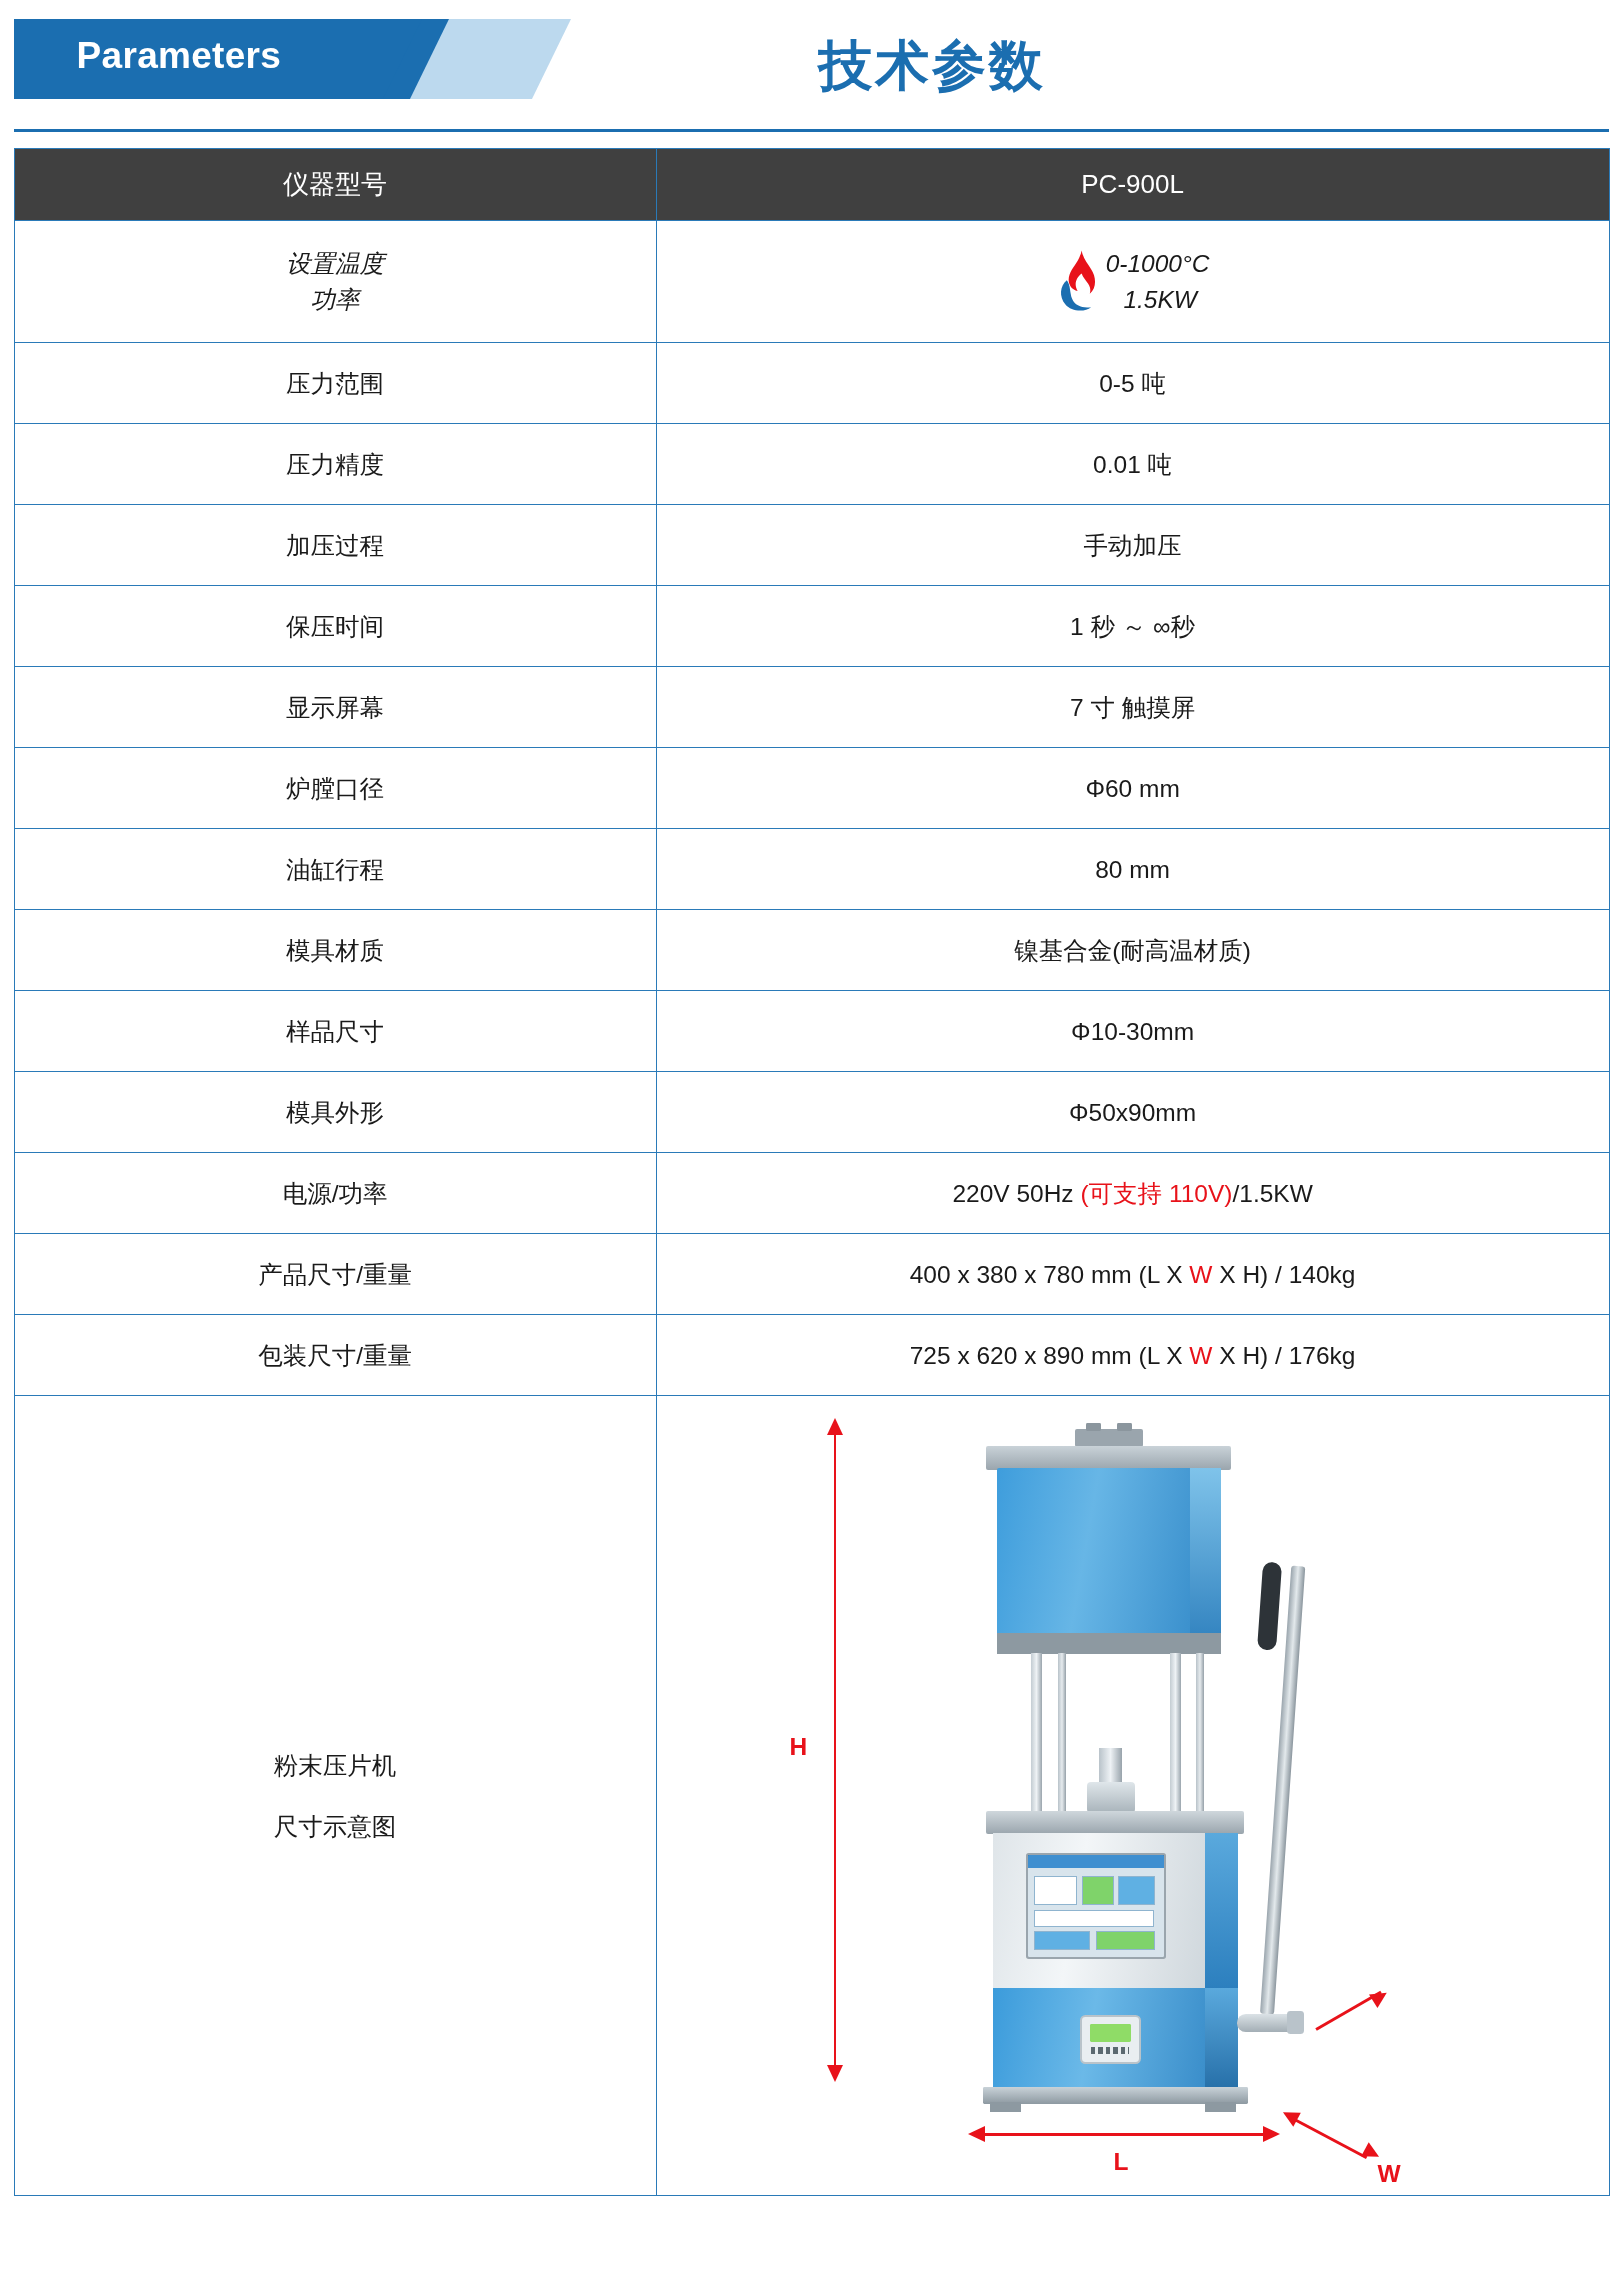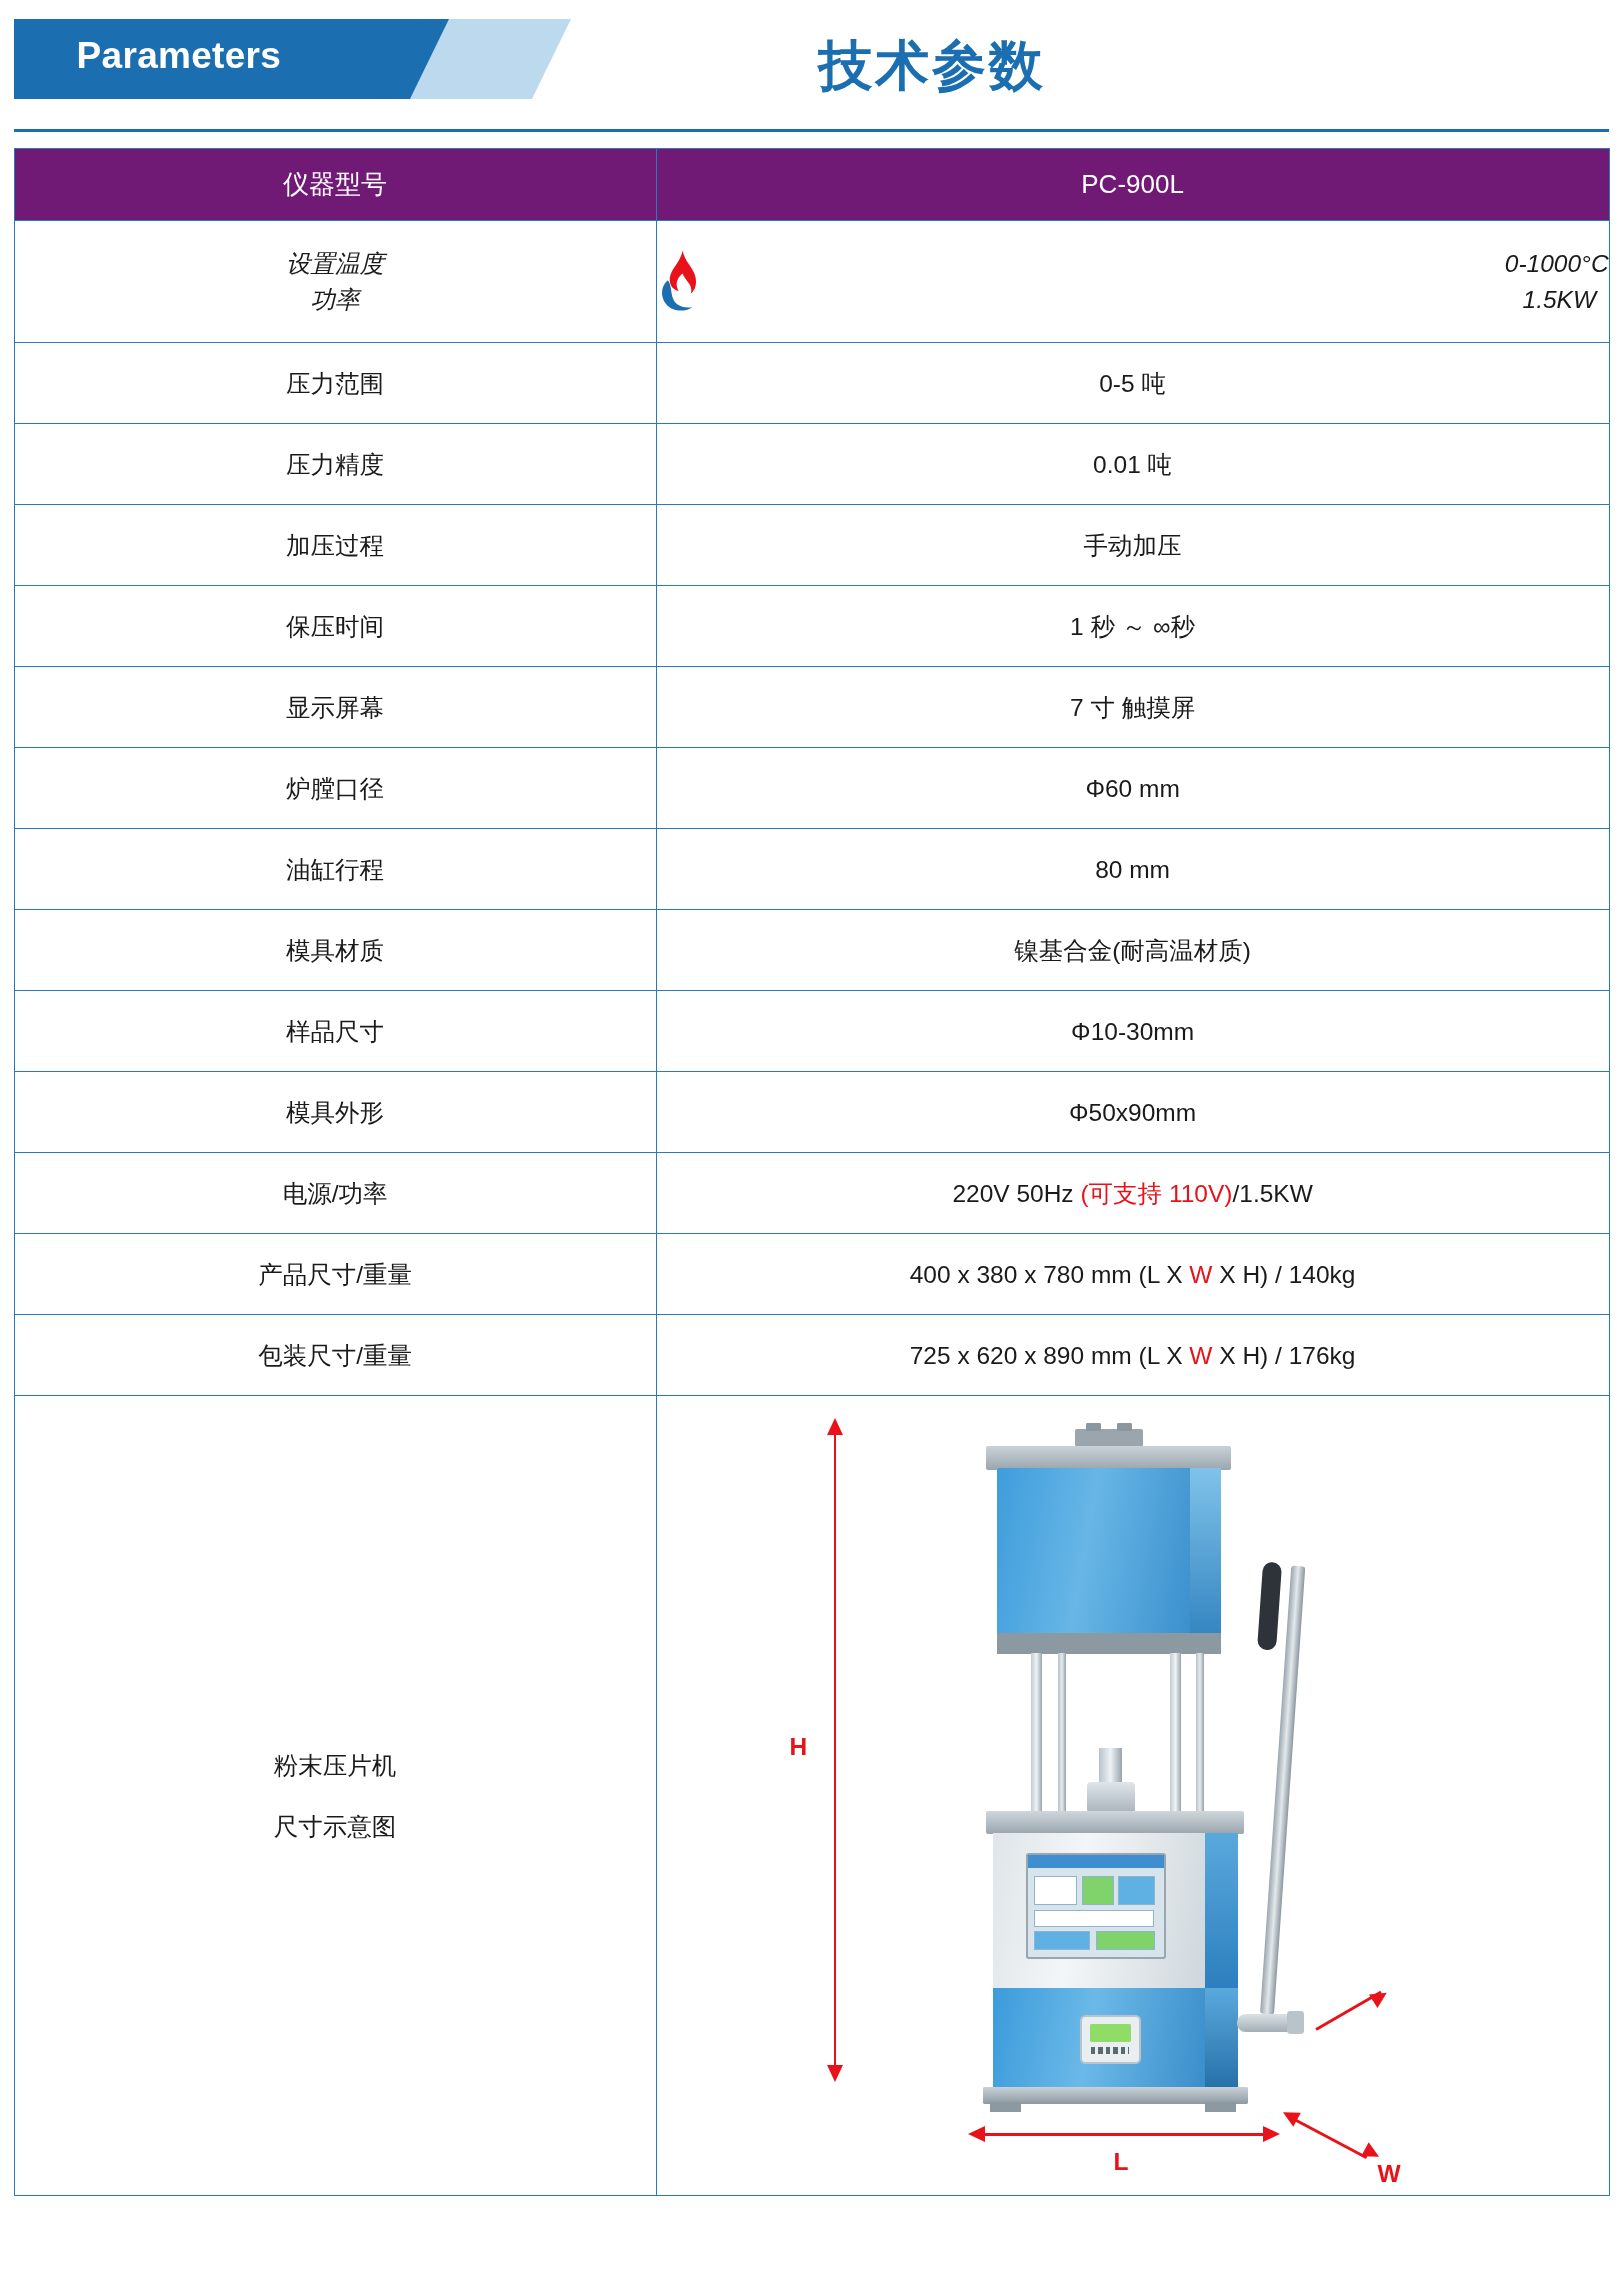--- a/index.html
+++ b/index.html
@@ -97,34 +97,34 @@
     border: 1.4px solid #2a7ab8;
     text-align: center;
     vertical-align: middle;
     font-size: 24.5px;
     color: #1a1a1a;
     padding: 0;
     height: 80px;
     line-height: 1.45;
   }
   .row-head td {
-    background: #701a75;
+    background: #404040;
     color: #ffffff;
     font-size: 26px;
     height: 71px;
     border-color: #2a7ab8;
   }
   .cell-temp {
     height: 121px !important;
     font-style: italic;
   }
   .temp-wrap {
     display: flex;
     align-items: center;
-    justify-content: space-between;
+    justify-content: center;
     gap: 0;
   }
   .flame-icon {
     width: 50px;
     height: 65px;
     position: relative;
     flex: none;
   }
   .temp-lines {
     display: flex;

